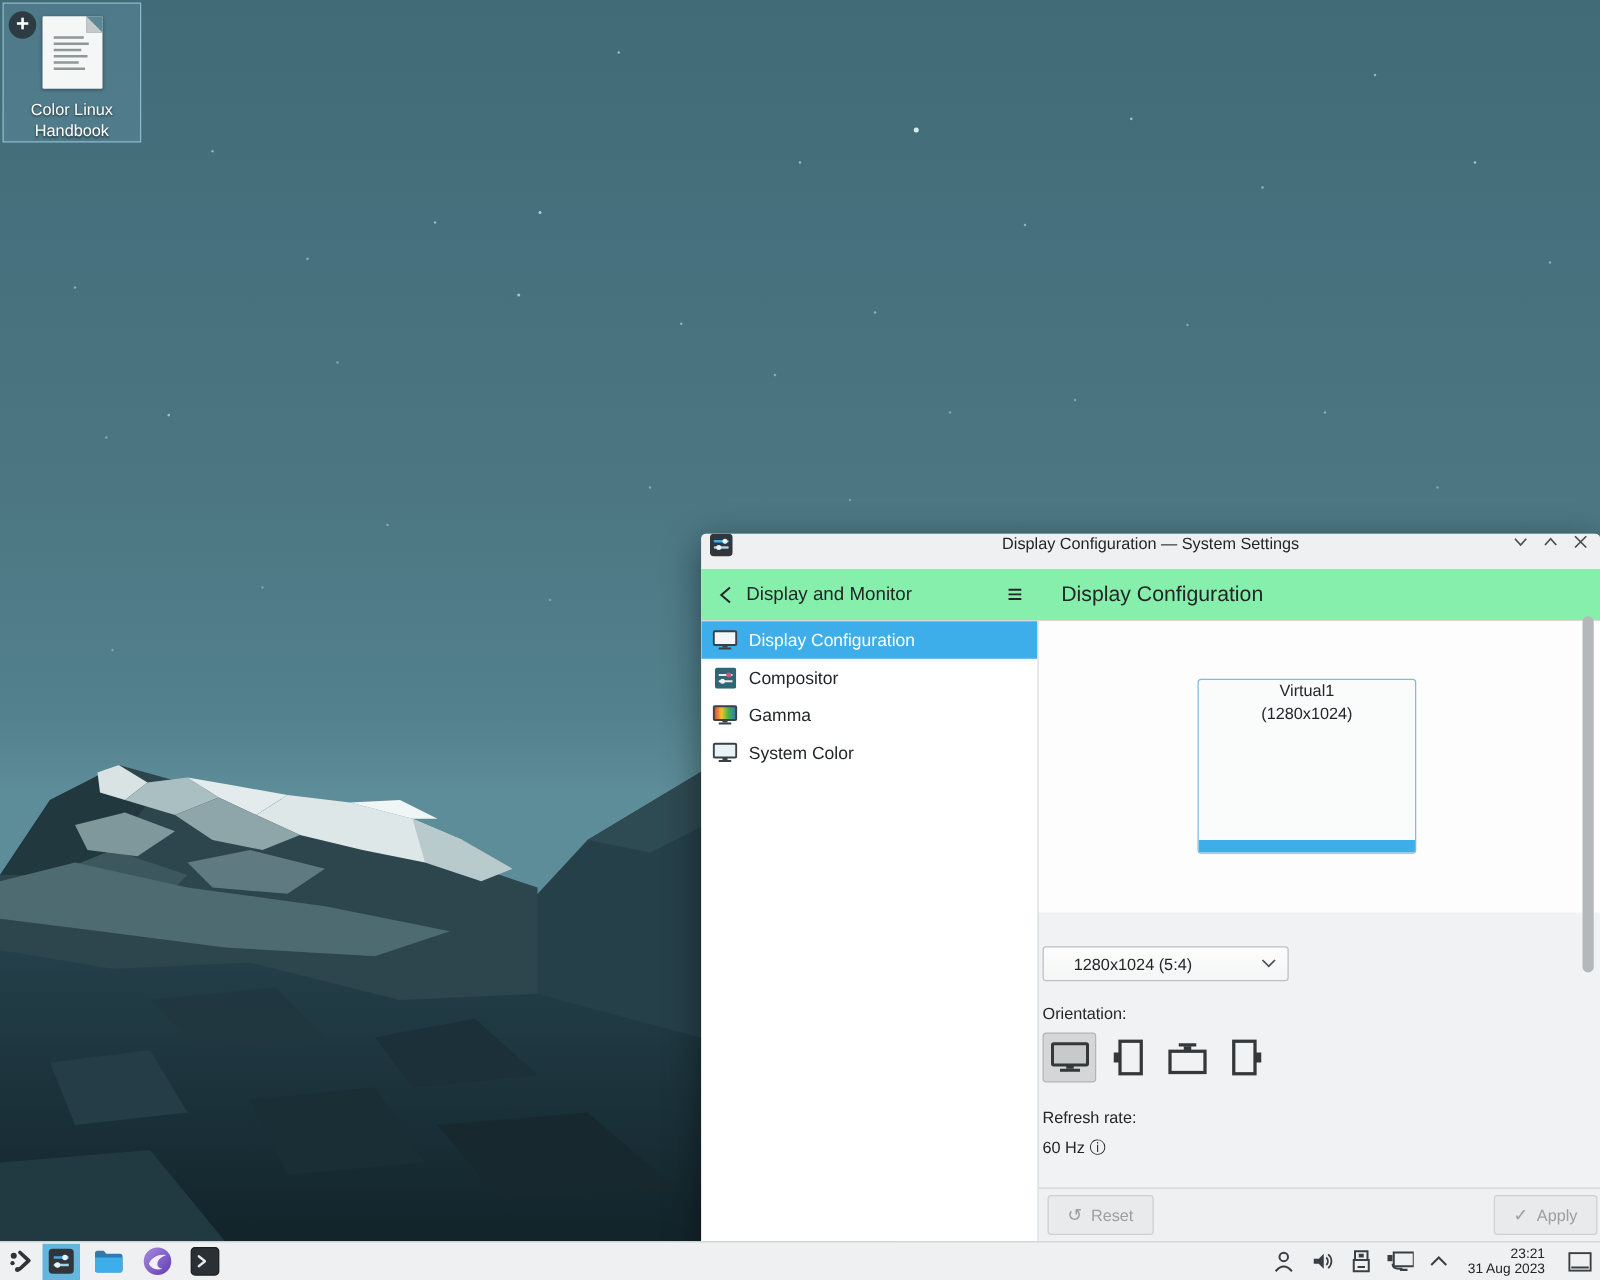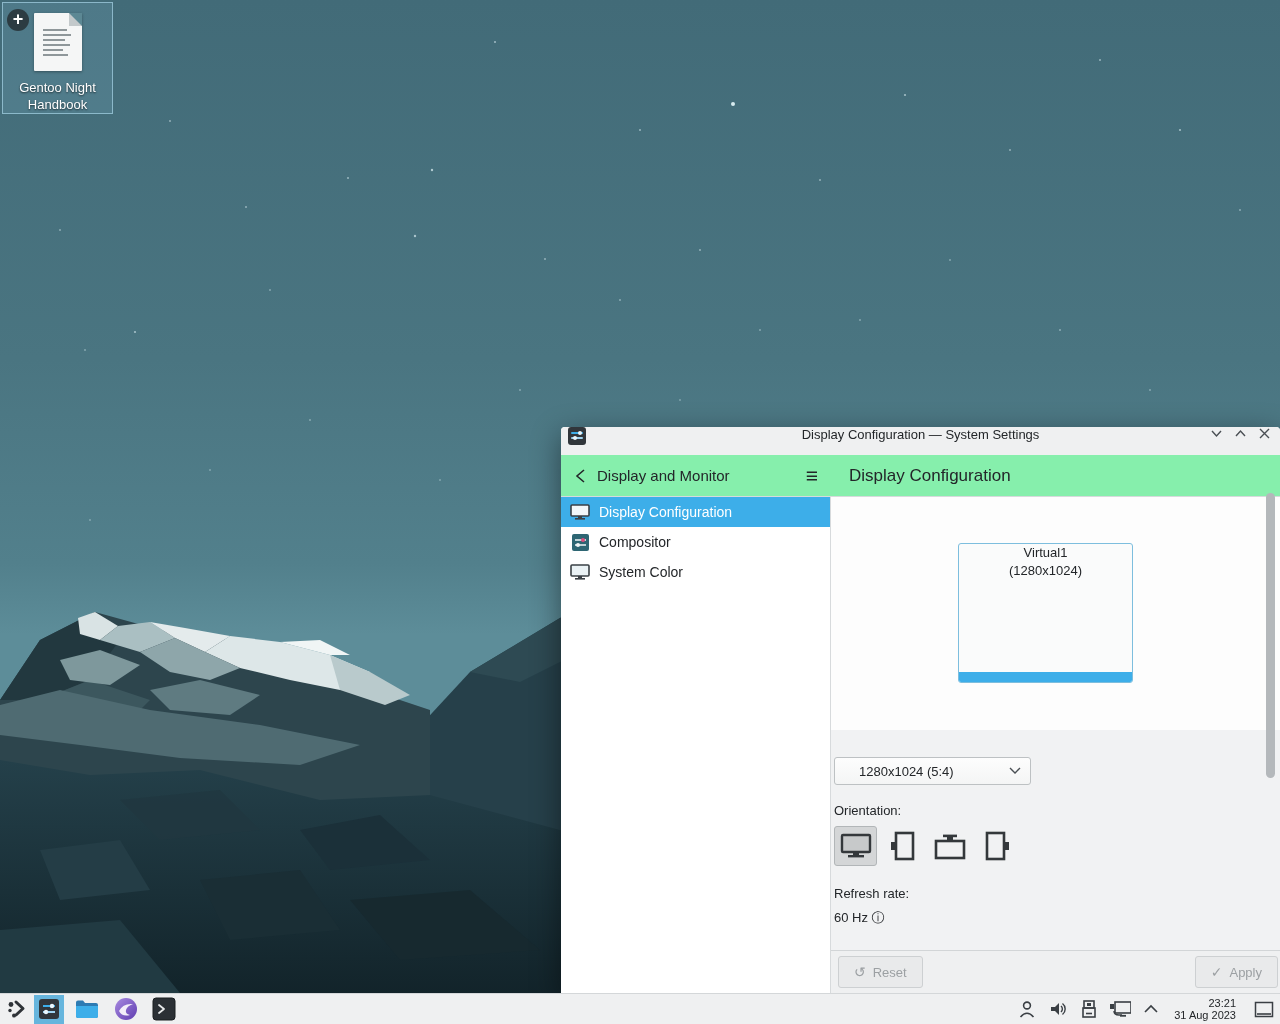--- a/index.html
+++ b/index.html
@@ -170,21 +170,21 @@
       <div class="di-lines">
           <span></span>
           <span></span>
           <span></span>
           <span></span>
           <span></span>
           <span></span>
         </div>
     </div>
     <div class="di-plus">+</div>
-    <div class="di-label">Gentoo Night Handbook</div>
+    <div class="di-label">Color Linux Handbook</div>
   </div>
 
   <div class="window">
     <div class="titlebar">
       <div class="tb-appicon">
           <i></i>
           <i></i>
           <b></b>
           <b></b>
         </div>
@@ -238,20 +238,38 @@
           <span class="side-ico">
             <svg width="17" height="17">
                 <rect x="0" y="0" width="17" height="17" rx="2" fill="#2e6673"></rect>
                 <line x1="3" y1="6" x2="14" y2="6" stroke="#e6eef0" stroke-width="1.6"></line>
                 <circle cx="11" cy="6" r="2" fill="#d94f7e"></circle>
                 <line x1="3" y1="11" x2="14" y2="11" stroke="#e6eef0" stroke-width="1.6"></line>
                 <circle cx="6" cy="11" r="2" fill="#f0f4f5"></circle>
               </svg>
           </span>
           <span>Compositor</span>
+        </div>
+        <div class="side-item">
+          <span class="side-ico">
+            <svg width="20" height="18">
+              <defs>
+                  <linearGradient id="rb" x1="0" y1="0" x2="1" y2="0">
+                <stop offset="0" stop-color="#e03b3b"></stop>
+                    <stop offset=".35" stop-color="#f2c12e"></stop>
+                <stop offset=".65" stop-color="#44b449"></stop>
+                    <stop offset="1" stop-color="#2f72c4"></stop>
+              </linearGradient>
+                </defs>
+              <rect x="1" y="2" width="18" height="11" rx="1" fill="url(#rb)" stroke="#3a4045" stroke-width="1.6"></rect>
+              <rect x="8" y="13" width="4" height="2" fill="#3a4045"></rect>
+                <rect x="5" y="15" width="10" height="1.6" fill="#3a4045"></rect>
+            </svg>
+          </span>
+          <span>Gamma</span>
         </div>
         <div class="side-item">
           <span class="side-ico">
             <svg width="20" height="18">
                 <rect x="1" y="2" width="18" height="11" rx="1" fill="#eaf2f5" stroke="#3a4045" stroke-width="1.6"></rect>
                 <rect x="8" y="13" width="4" height="2" fill="#3a4045"></rect>
                 <rect x="5" y="15" width="10" height="1.6" fill="#3a4045"></rect>
               </svg>
           </span>
           <span>System Color</span>

